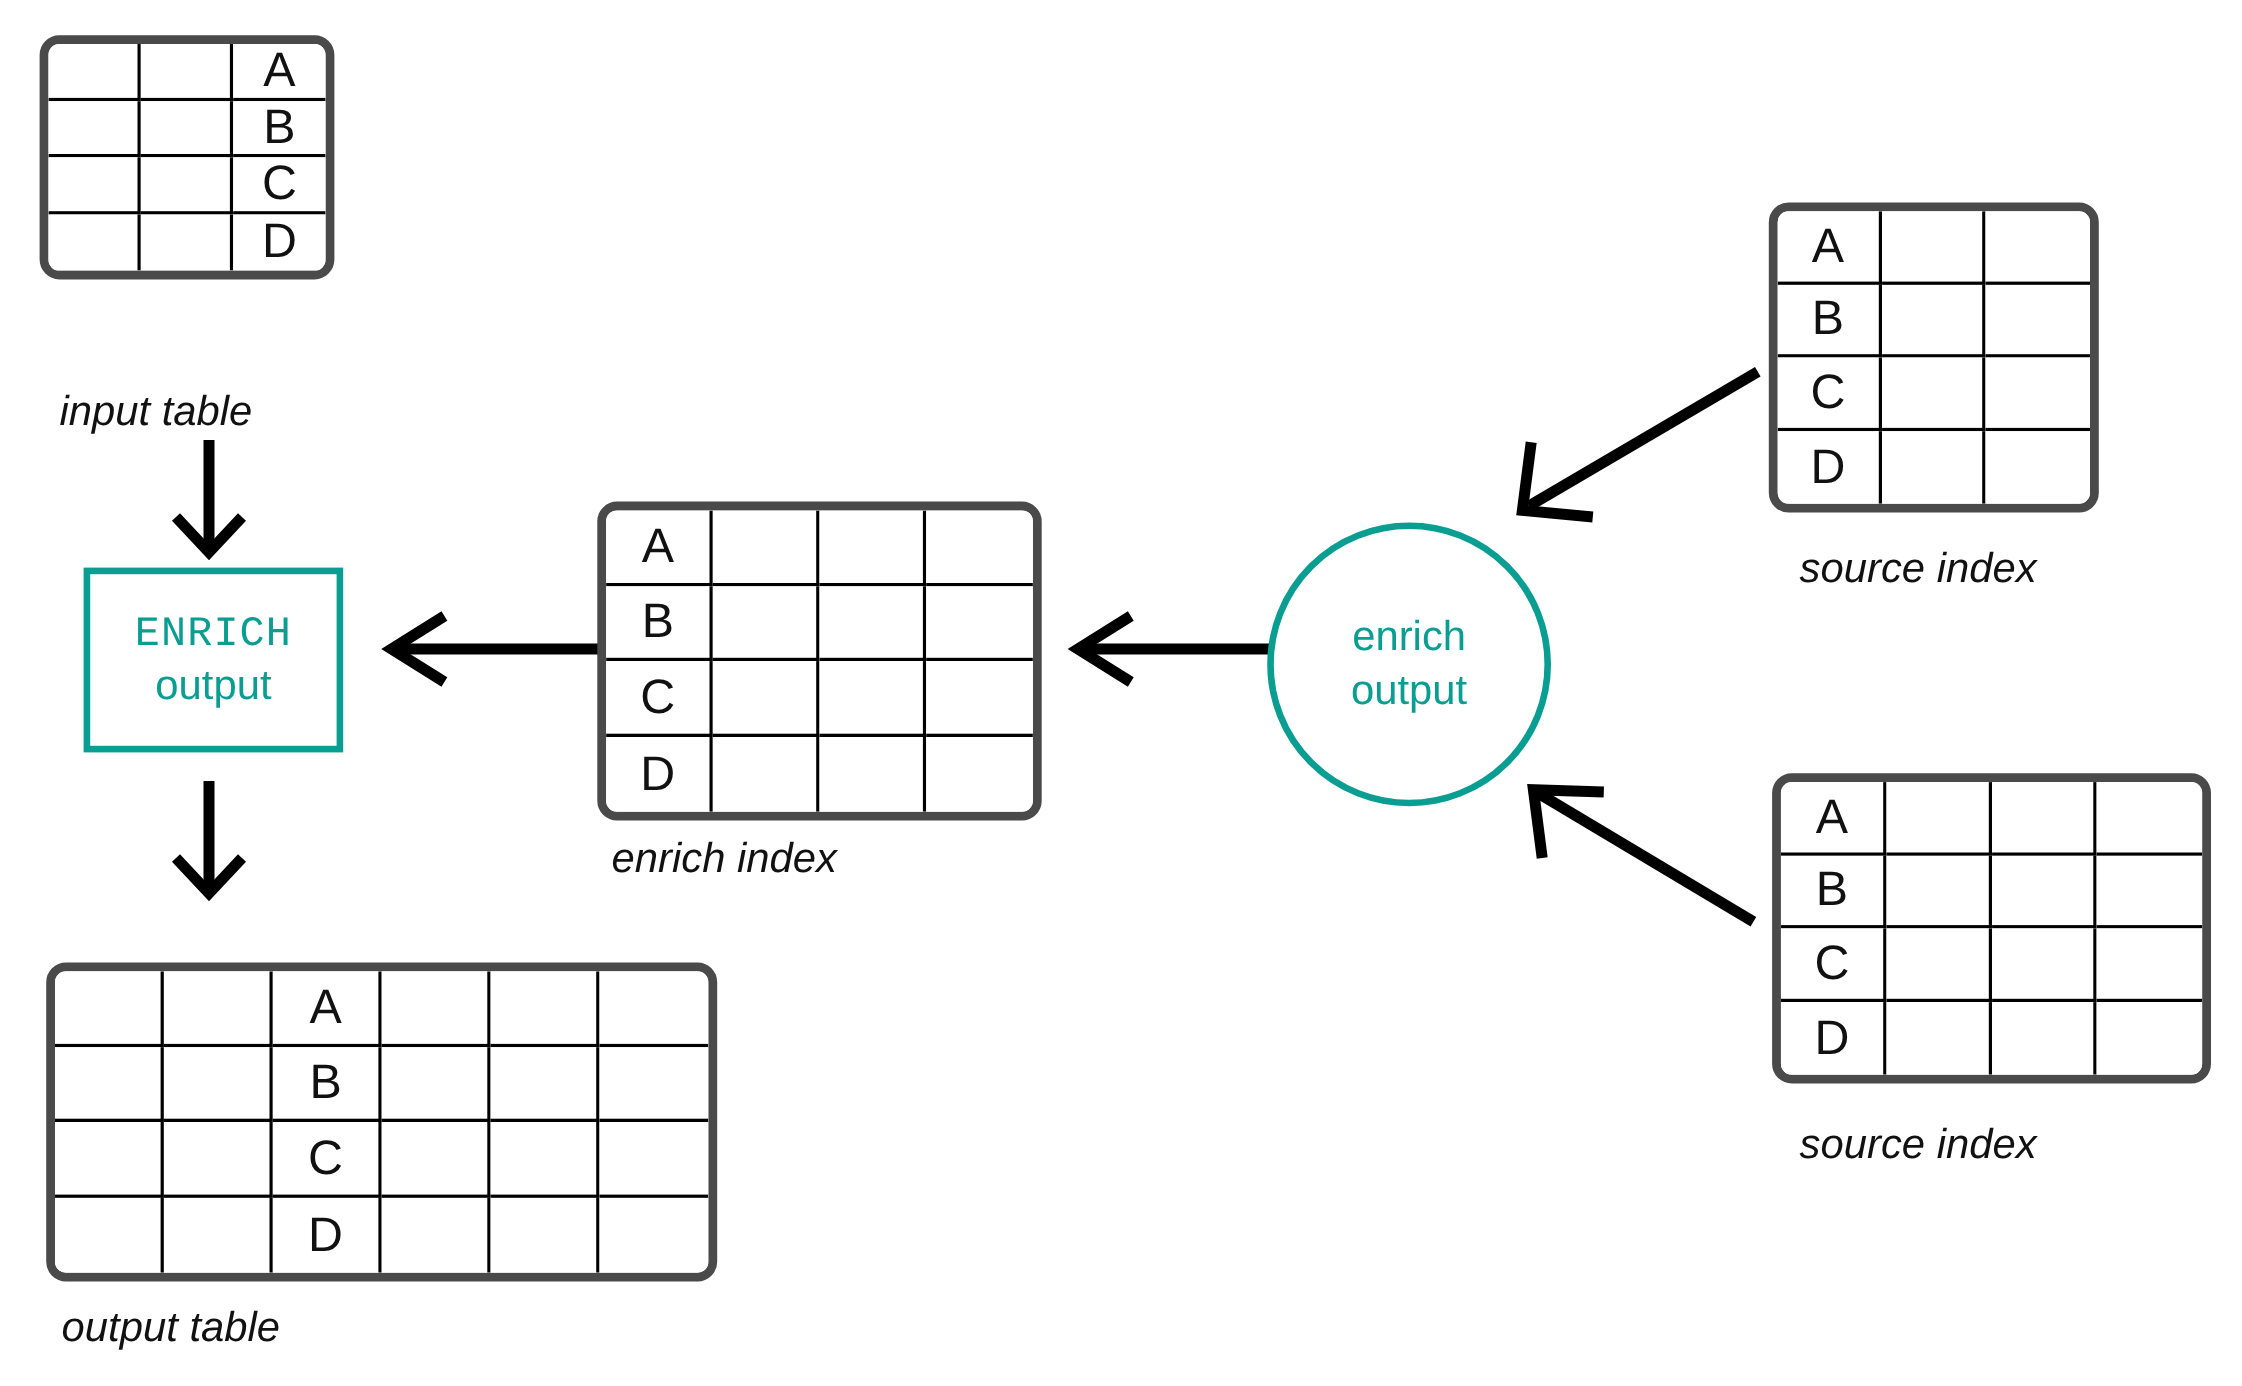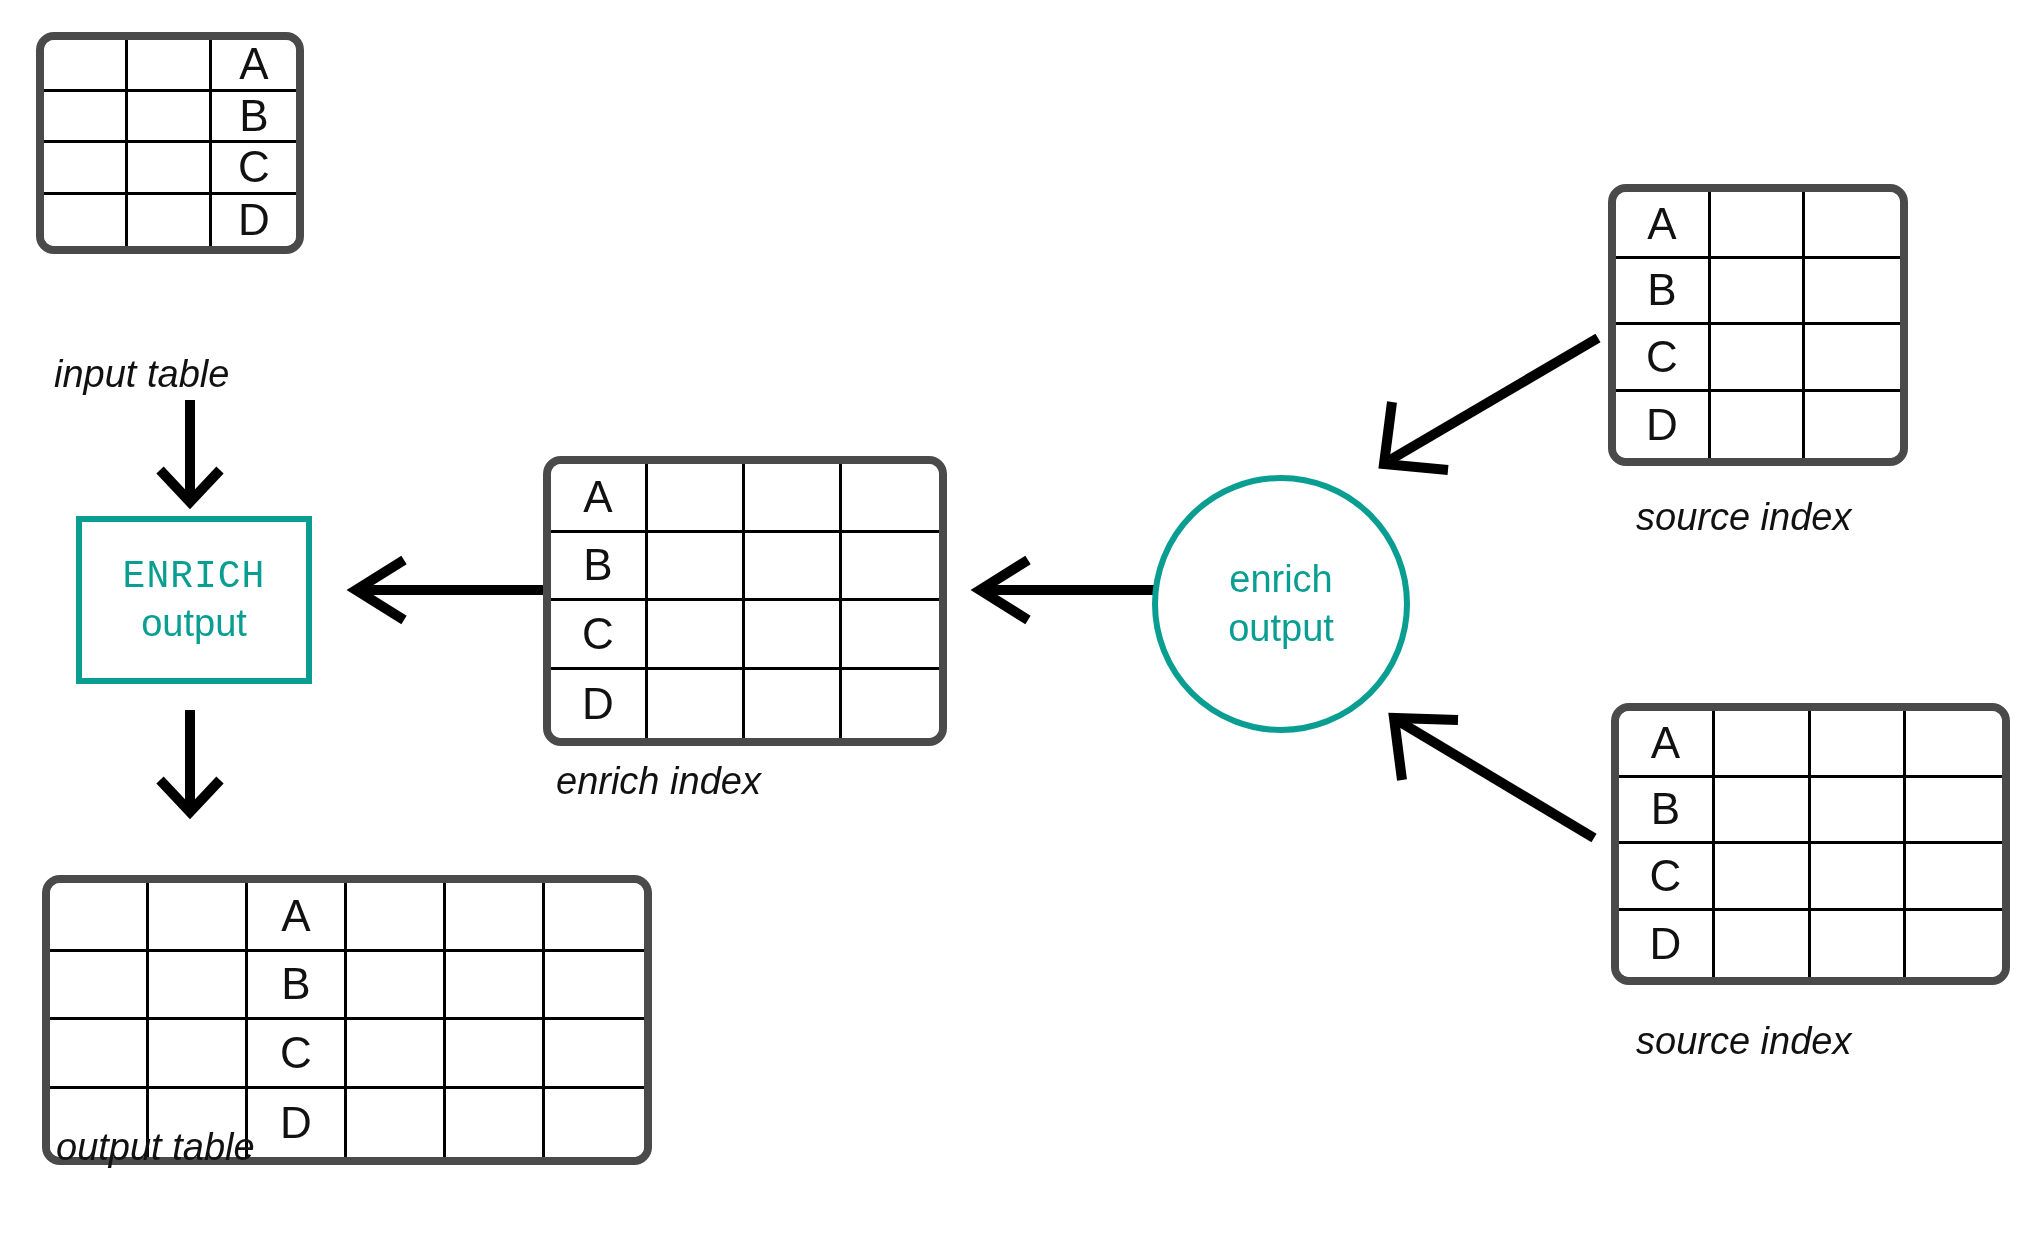--- a/index.html
+++ b/index.html
@@ -172,21 +172,21 @@
       <div class="cell c-pink"></div>
       <div class="cell c-blue"></div>
       <div class="cell c-yellow last-col"></div>
       <div class="cell c-white last-row"></div>
       <div class="cell c-white last-row"></div>
       <div class="cell c-salmon last-row">D</div>
       <div class="cell c-pink last-row"></div>
       <div class="cell c-blue last-row"></div>
       <div class="cell c-yellow last-col last-row"></div>
     </div>
-  <div class="caption" style="left:56px; top:1128px;">output table</div>
+  <div class="caption" style="left:56px; top:1188px;">output table</div>
 
   <svg class="arrow-svg" style="left:344px; top:555px; width:210px; height:70px;" viewBox="0 0 210 70">
     <line x1="200" y1="35" x2="15" y2="35"></line>
     <polyline points="60,5 12,35 60,65"></polyline>
   </svg>
 
   <div class="tbl" id="tbl-enrich" style="left: 543px; top: 456px; width: 404px; height: 290px; grid-template-columns: repeat(4, 1fr); grid-template-rows: repeat(4, 1fr);">
       <div class="cell c-salmon">A</div>
       <div class="cell c-pink"></div>
       <div class="cell c-blue"></div>

